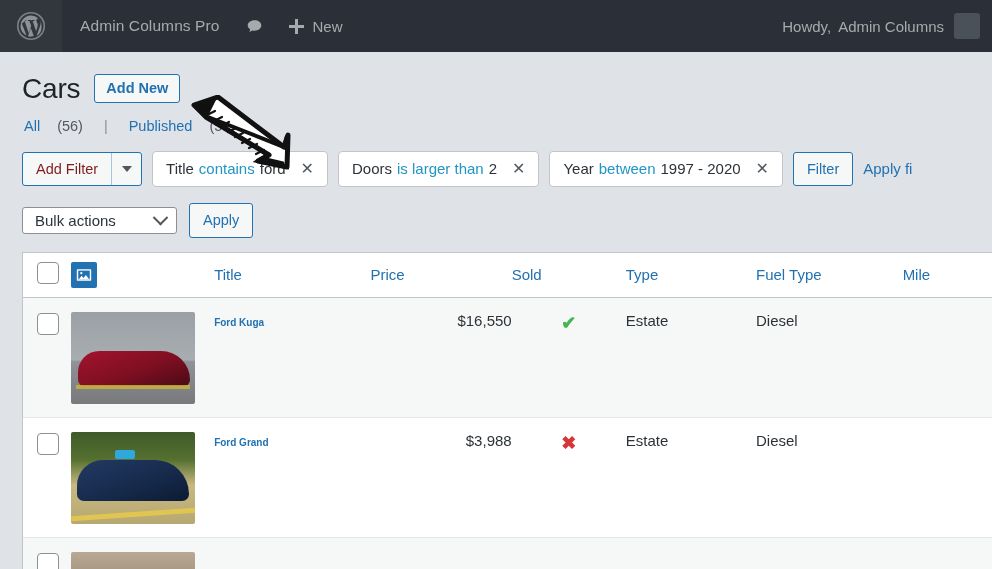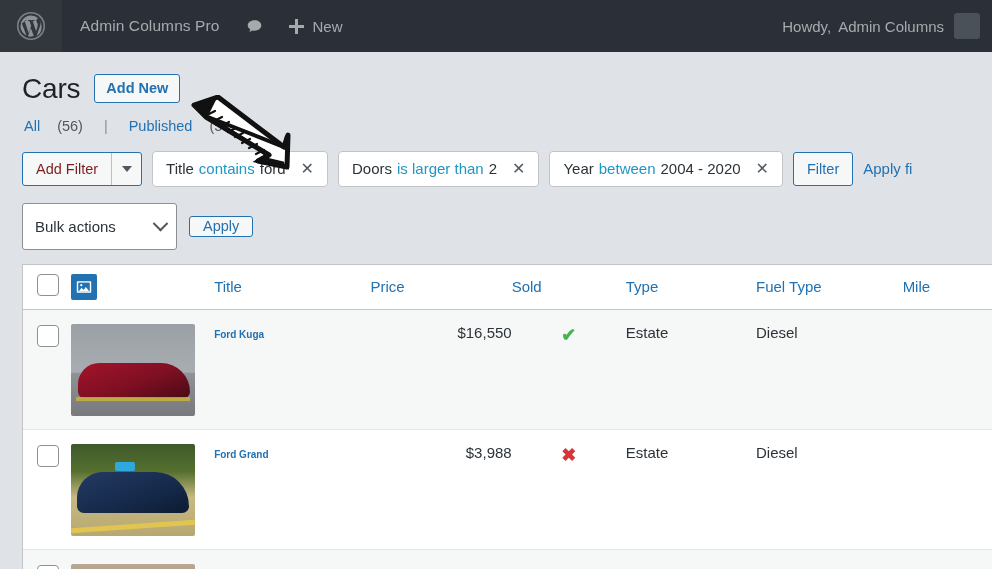--- a/index.html
+++ b/index.html
@@ -161,37 +161,37 @@
   }
 
   
   .tablenav {
     display: flex; align-items: center;
     padding: 16px 0 0 22px;
     gap: 12px;
   }
   .bulk-select {
     display: flex; align-items: center; justify-content: space-between;
-    width: 155px; height: 47px;
+    width: 155px; height: 27px;
     background: #fff;
     border: 1px solid #8c8f94;
     border-radius: 3px;
     padding: 0 10px 0 12px;
     font-size: 15px; color: #2c3338;
     cursor: pointer;
   }
   .chev {
     width: 11px; height: 11px;
     border-right: 2px solid #50575e;
     border-bottom: 2px solid #50575e;
     transform: rotate(45deg) translate(-2px,-2px);
   }
   .apply-btn {
     display: flex; align-items: center;
-    height: 21px; padding: 0 13px;
+    height: 35px; padding: 0 13px;
     font-size: 14.5px; color: #2271b1;
     background: #f6f7f7;
     border: 1px solid #2271b1;
     border-radius: 3px;
     cursor: pointer;
   }
 
   
   .table-shell {
     margin: 14px 0 0 22px;
@@ -366,21 +366,21 @@
     <div class="chip">
       <span>Doors</span>
       <span class="op">is larger than</span>
       <span>2</span>
       <span class="chip-x">✕</span>
     </div>
 
     <div class="chip">
       <span>Year</span>
       <span class="op">between</span>
-      <span>2004 - 2020</span>
+      <span>1997 - 2020</span>
       <span class="chip-x">✕</span>
     </div>
 
     <div class="filter-btn">Filter</div>
     <a class="clear-link">Apply fi</a>
   </div>
 
   <div class="tablenav">
     <div class="bulk-select">
       <span>Bulk actions</span>

